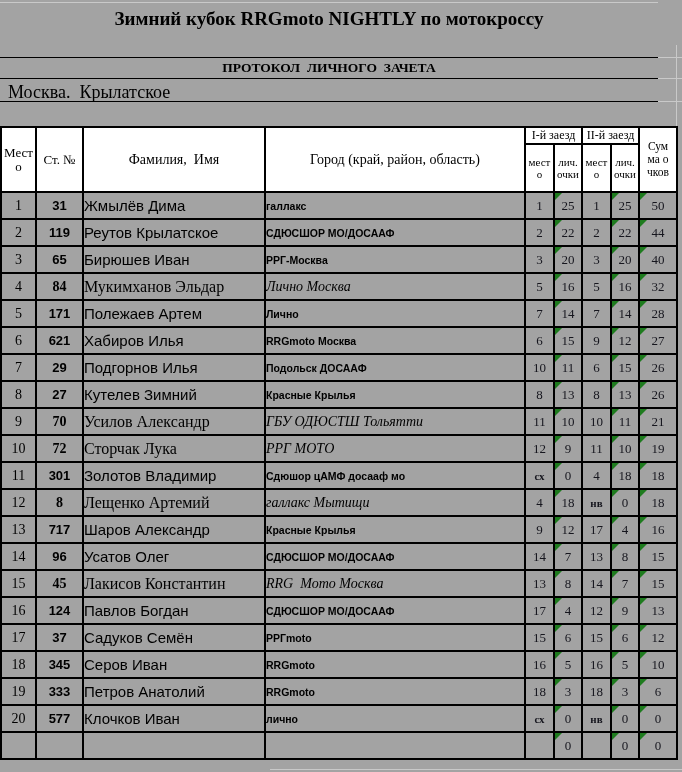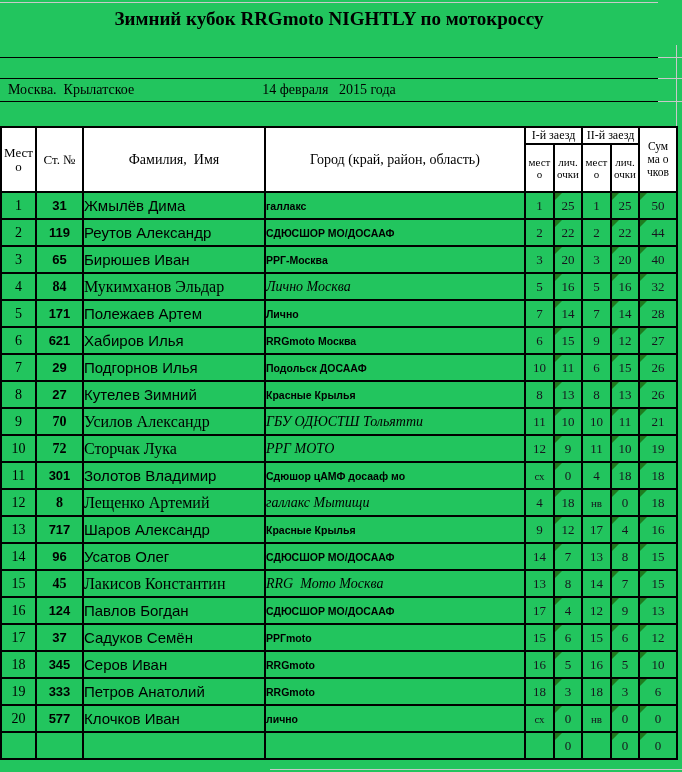--- a/index.html
+++ b/index.html
@@ -1,28 +1,28 @@
 <!DOCTYPE html>
 <html><head>
 <meta charset="utf-8">
 <style>
   html,body{margin:0;padding:0;background:#fff;}
-  #page{position:relative;width:682px;height:772px;background:#22c55e;overflow:hidden;
+  #page{position:relative;width:682px;height:772px;background:#a3a3a3;overflow:hidden;
         font-family:"Liberation Serif",serif;color:#000;}
 
   
   .gl{position:absolute;background:#c9c9c9;}
 
   
   #title{position:absolute;top:8px;left:0;width:658px;text-align:center;
          font-weight:bold;font-size:19px;white-space:pre;}
   .hline{position:absolute;left:0;width:658px;height:1px;background:#000;}
   #protocol-title{position:absolute;top:60px;left:0;width:658px;text-align:center;
          font-weight:bold;font-size:13.5px;white-space:pre;}
-  #location{position:absolute;top:82px;left:8px;font-size:14px;white-space:pre;}
+  #location{position:absolute;top:82px;left:8px;font-size:18px;white-space:pre;}
   #event-date{position:absolute;top:82px;left:0;width:658px;text-align:center;
          font-size:14px;white-space:pre;}
   #class-line{position:absolute;top:104px;left:0;width:658px;text-align:center;
          font-weight:bold;font-style:italic;font-size:14.5px;white-space:pre;}
 
   
   #results{position:absolute;top:126px;left:0;border-collapse:collapse;
            table-layout:fixed;width:676px;}
   #results th,#results td{border:2px solid #000;padding:0;overflow:hidden;vertical-align:middle;}
   #results thead th{font-weight:normal;background:#fff;}
@@ -34,41 +34,41 @@
 
   #results tbody tr{height:27px;}
   .c-place{text-align:center;font-size:14px;}
   .c-num{text-align:center;font-weight:bold;font-size:13px;font-family:"Liberation Sans",sans-serif;}
   .c-name{padding-left:6px;font-size:15px;font-family:"Liberation Sans",sans-serif;white-space:pre;}
   .c-city{padding-left:4px;font-weight:bold;font-size:10.5px;font-family:"Liberation Sans",sans-serif;white-space:pre;}
   tr.serif .c-num{font-family:"Liberation Serif",serif;font-size:14px;}
   tr.serif .c-name{font-family:"Liberation Serif",serif;font-size:16px;font-weight:normal;margin-top:13px;}
   tr.serif .c-city{font-family:"Liberation Serif",serif;font-size:14px;font-weight:normal;font-style:italic;}
   .c-r{position:relative;text-align:center;font-size:13px;color:#16161e;}
-  .c-r.special{font-size:11px;font-weight:normal;}
+  .c-r.special{font-size:11px;font-weight:bold;}
   .tri::before{content:"";position:absolute;top:0;left:0;width:0;height:0;
                border-top:7px solid #1e7b1e;border-right:7px solid transparent;}
 </style>
 </head>
 <body>
 
 <div id="page">
 
   <div class="gl" style="top:2px;left:0;width:658px;height:1px;"></div>
   <div class="gl" style="left:676px;top:45px;width:1px;height:81px;"></div>
   <div class="gl" style="left:658px;top:57px;width:24px;height:1px;"></div>
   <div class="gl" style="left:658px;top:78px;width:24px;height:1px;"></div>
   <div class="gl" style="left:658px;top:101px;width:24px;height:1px;"></div>
   <div class="gl" style="left:270px;top:769px;width:412px;height:1px;"></div>
 
   <div id="title">Зимний кубок RRGmoto NIGHTLY по мотокроссу</div>
   <div class="hline" style="top:57px;"></div>
+  <div id="protocol-title">ПРОТОКОЛ  ЛИЧНОГО  ЗАЧЕТА</div>
   <div class="hline" style="top:78px;"></div>
   <div id="location">Москва.  Крылатское</div>
-  <div id="event-date">14 февраля   2015 года</div>
   <div class="hline" style="top:101px;"></div>
 
   <table id="results">
     <colgroup>
       <col style="width:35px">
         <col style="width:47px">
         <col style="width:182px">
         <col style="width:260px">
       <col style="width:29px">
         <col style="width:28px">
@@ -103,21 +103,21 @@
       <td class="c-city">галлакс</td>
       <td class="c-r">1</td>
       <td class="c-r tri">25</td>
       <td class="c-r">1</td>
       <td class="c-r tri">25</td>
       <td class="c-r tri">50</td>
     </tr>
         <tr>
       <td class="c-place">2</td>
       <td class="c-num">119</td>
-      <td class="c-name">Реутов Александр</td>
+      <td class="c-name">Реутов Крылатское</td>
       <td class="c-city">СДЮСШОР МО/ДОСААФ</td>
       <td class="c-r">2</td>
       <td class="c-r tri">22</td>
       <td class="c-r">2</td>
       <td class="c-r tri">22</td>
       <td class="c-r tri">44</td>
     </tr>
         <tr>
       <td class="c-place">3</td>
       <td class="c-num">65</td>

